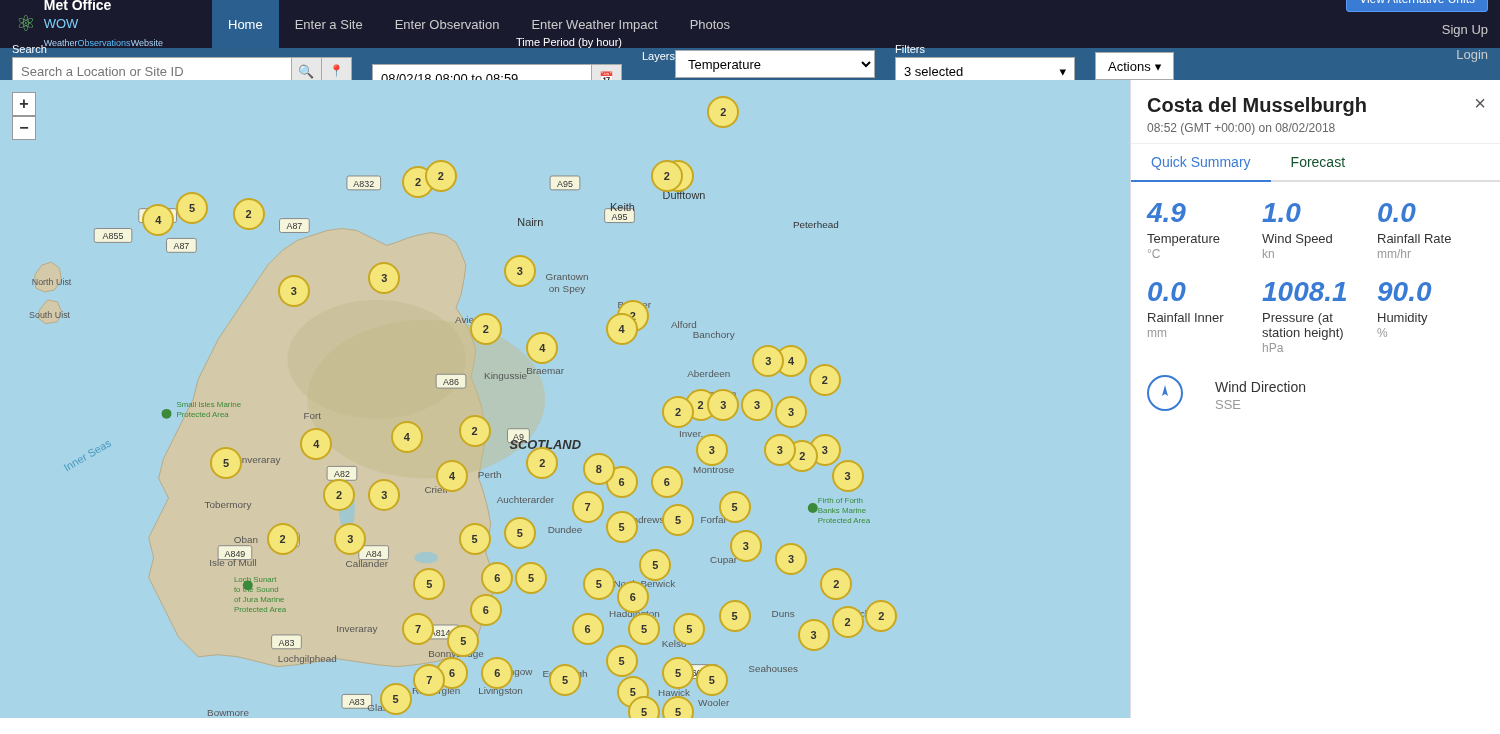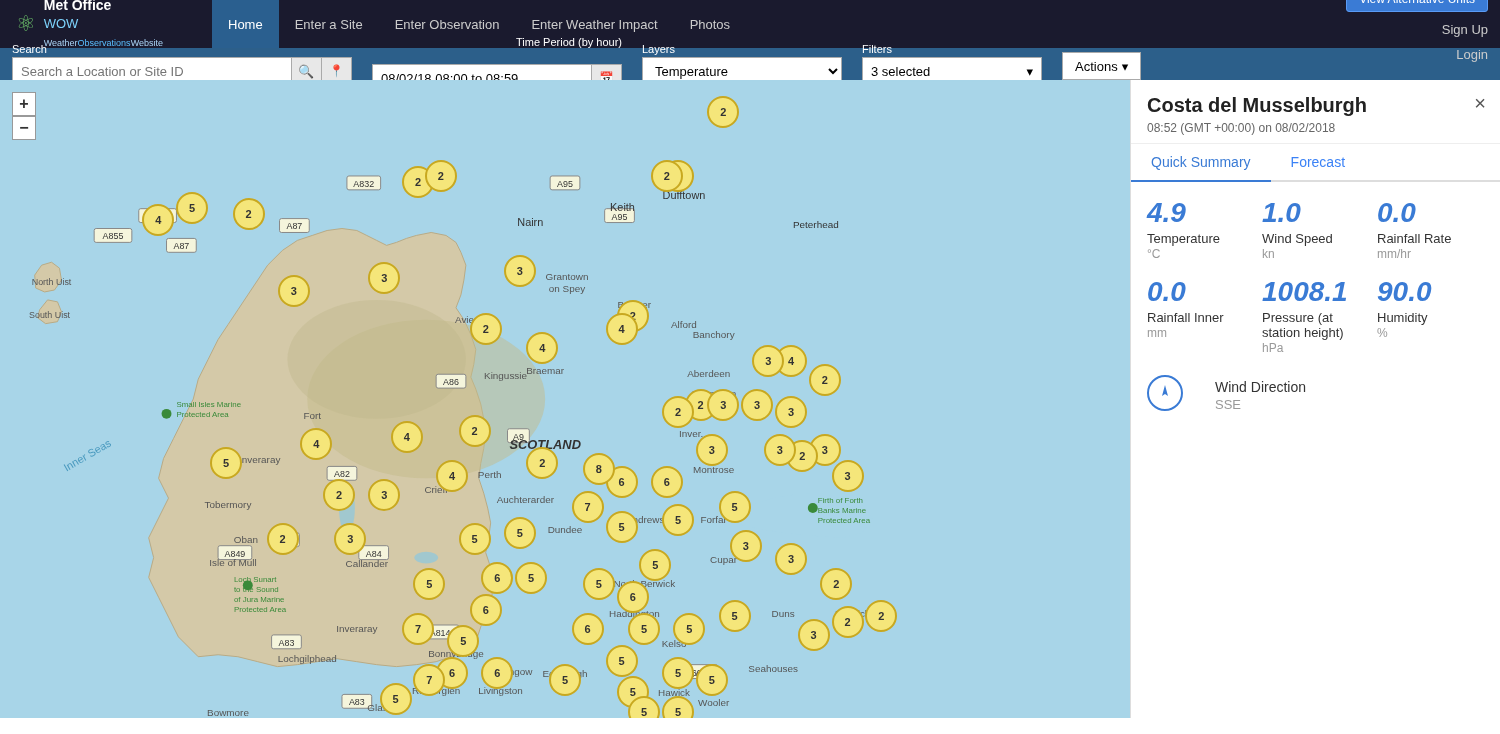--- a/index.html
+++ b/index.html
@@ -162,21 +162,21 @@
       height: 28px;
       width: 30px;
       cursor: pointer;
       display: flex;
       align-items: center;
       justify-content: center;
       font-size: 12px;
     }
     .layers-group {
       display: flex;
-      flex-direction: column;
+      flex-direction: row;
     }
     .layers-label {
       color: #fff;
       font-size: 11px;
       margin-bottom: 2px;
     }
     .layers-select {
       width: 200px;
       height: 28px;
       padding: 0 8px;
@@ -291,21 +291,21 @@
     
     .panel-tabs {
       display: flex;
       border-bottom: 2px solid #ddd;
       background: #fff;
     }
     .panel-tab {
       padding: 10px 20px;
       font-size: 14px;
       cursor: pointer;
-      color: #3b82f6;
+      color: #14532d;
       border-bottom: 2px solid transparent;
       margin-bottom: -2px;
     }
     .panel-tab.active {
       border-bottom: 2px solid #3a7bd5;
       color: #3a7bd5;
       font-weight: 500;
     }
 
     

